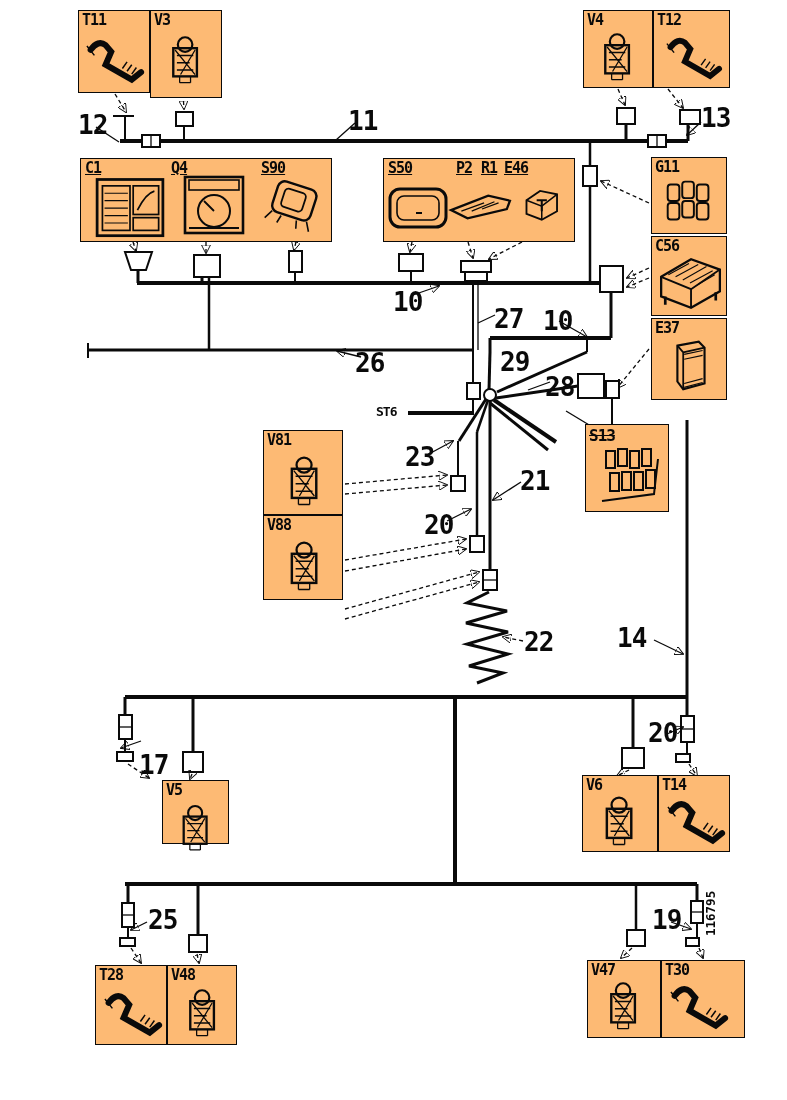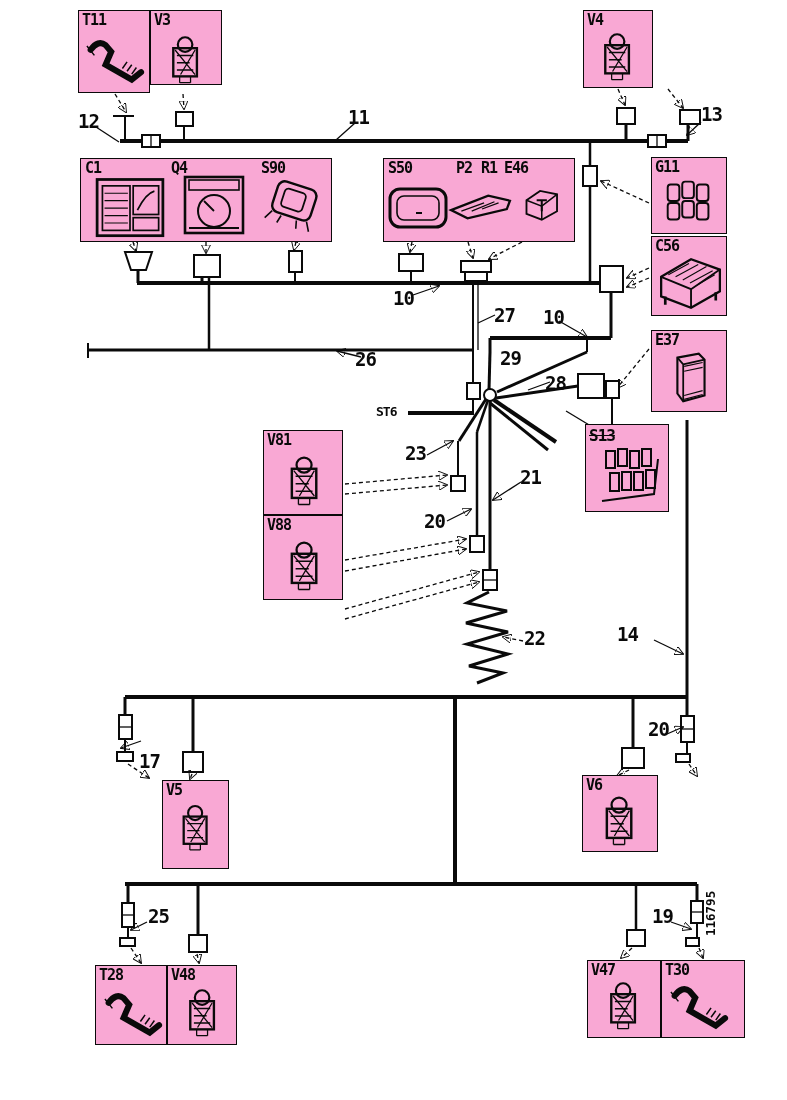--- a/index.html
+++ b/index.html
@@ -3,29 +3,29 @@
 <meta charset="utf-8">
 <style>
   html,body{margin:0;padding:0;background:#fff;}
   #canvas{position:relative;width:787px;height:1100px;background:#fff;overflow:hidden;
           font-family:"DejaVu Sans Mono",monospace;color:#0a0a0a;}
   #wires{position:absolute;left:0;top:0;}
   #wires line,#wires path,#wires polyline{stroke:#0a0a0a;fill:none;}
   .w4{stroke-width:4px}.w3{stroke-width:3px}.w25{stroke-width:2.5px}.w2{stroke-width:2px}
   .t{stroke-width:1.3px}.d{stroke-width:1.3px;stroke-dasharray:4 3}
   .cn{fill:#fff;stroke:#0a0a0a;stroke-width:2px}
-  .cbox{position:absolute;border:1.6px solid #0a0a0a;background:#f9a8d4;box-sizing:border-box;}
+  .cbox{position:absolute;border:1.6px solid #0a0a0a;background:#fdba74;box-sizing:border-box;}
   .clabel{position:absolute;top:0;left:3px;font-weight:bold;font-size:15px;letter-spacing:-1px;}
   .icon{position:absolute;}
   .icon *{stroke:#0a0a0a;fill:none;}
-  .wlabel{position:absolute;font-weight:bold;font-size:19px;letter-spacing:-1px;line-height:1;}
+  .wlabel{position:absolute;font-weight:bold;font-size:26px;letter-spacing:-1px;line-height:1;}
   .slabel{position:absolute;font-weight:bold;font-size:13px;letter-spacing:-1px;}
   .pnum{position:absolute;font-weight:bold;font-size:12.5px;transform:rotate(-90deg);
         transform-origin:0 0;letter-spacing:0;}
-  .inlbl{position:absolute;font-weight:bold;font-size:15px;letter-spacing:-1px;}
+  .inlbl{position:absolute;font-weight:bold;font-size:15px;letter-spacing:-1px;text-decoration:underline;}
 </style>
 </head>
 <body>
 
 <div id="canvas">
 
 <svg id="wires" width="787" height="1100" viewBox="0 0 787 1100">
   <defs>
     <marker id="arr" viewBox="0 0 10 10" refX="9" refY="5" markerWidth="7" markerHeight="7" orient="auto">
       <path d="M0,0 L10,5 L0,10 z" fill="#0a0a0a" stroke="none"></path>
@@ -268,30 +268,36 @@
   <line class="d" x1="699" y1="948" x2="703" y2="958" marker-end="url(#arr)"></line>
   <line class="t" x1="671" y1="922" x2="691" y2="929" marker-end="url(#arr)"></line>
 </svg>
 
 <div class="cbox" style="left:78px;top:10px;width:72px;height:83px">
   <span class="clabel">T11</span>
   <svg class="icon" style="left:3px;top:22px;width:64px;height:56px" viewBox="0 0 66 60">
         <use href="#ic-hose"></use>
       </svg>
 </div>
-<div class="cbox" style="left:150px;top:10px;width:72px;height:75px">
+<div class="cbox" style="left:150px;top:10px;width:72px;height:88px">
   <span class="clabel">V3</span>
   <svg class="icon" style="left:5px;top:18px;width:60px;height:62px" viewBox="0 0 66 60">
         <use href="#ic-valve"></use>
       </svg>
 </div>
 <div class="cbox" style="left:583px;top:10px;width:70px;height:78px">
   <span class="clabel">V4</span>
   <svg class="icon" style="left:4px;top:16px;width:60px;height:60px" viewBox="0 0 66 60">
         <use href="#ic-valve"></use>
+      </svg>
+</div>
+<div class="cbox" style="left:653px;top:10px;width:77px;height:78px">
+  <span class="clabel">T12</span>
+  <svg class="icon" style="left:5px;top:20px;width:68px;height:54px" viewBox="0 0 66 60">
+        <use href="#ic-hose"></use>
       </svg>
 </div>
 
 <div class="cbox" style="left:80px;top:158px;width:252px;height:84px">
   <span class="inlbl" style="left:4px;top:0">C1</span>
   <span class="inlbl" style="left:90px;top:0">Q4</span>
   <span class="inlbl" style="left:180px;top:0">S90</span>
   <svg class="icon" style="left:14px;top:14px;width:70px;height:66px" viewBox="0 0 66 60">
         <use href="#ic-c1"></use>
       </svg>
@@ -324,21 +330,21 @@
   <svg class="icon" style="left:6px;top:14px;width:64px;height:60px" viewBox="0 0 66 60">
         <use href="#ic-g11"></use>
       </svg>
 </div>
 <div class="cbox" style="left:651px;top:236px;width:76px;height:80px">
   <span class="clabel">C56</span>
   <svg class="icon" style="left:4px;top:14px;width:68px;height:64px" viewBox="0 0 66 60">
         <use href="#ic-c56"></use>
       </svg>
 </div>
-<div class="cbox" style="left:651px;top:330px;width:76px;height:82px">
+<div class="cbox" style="left:651px;top:318px;width:76px;height:82px">
   <span class="clabel">E37</span>
   <svg class="icon" style="left:6px;top:14px;width:64px;height:66px" viewBox="0 0 66 60">
         <use href="#ic-e37"></use>
       </svg>
 </div>
 
 <div class="cbox" style="left:263px;top:430px;width:80px;height:85px">
   <span class="clabel">V81</span>
   <svg class="icon" style="left:10px;top:18px;width:62px;height:64px" viewBox="0 0 66 60">
         <use href="#ic-valve"></use>
@@ -351,30 +357,36 @@
       </svg>
 </div>
 
 <div class="cbox" style="left:585px;top:424px;width:84px;height:88px;border-width:1px">
   <svg class="icon" style="left:8px;top:14px;width:72px;height:72px" viewBox="0 0 72 72">
         <use href="#ic-fuse"></use>
       </svg>
 </div>
 <div class="wlabel" style="left:589px;top:428px;font-size:16px;text-decoration:line-through">S13</div>
 
-<div class="cbox" style="left:162px;top:780px;width:67px;height:89px">
+<div class="cbox" style="left:162px;top:780px;width:67px;height:64px">
   <span class="clabel">V5</span>
   <svg class="icon" style="left:4px;top:16px;width:58px;height:62px" viewBox="0 0 66 60">
         <use href="#ic-valve"></use>
       </svg>
 </div>
 <div class="cbox" style="left:582px;top:775px;width:76px;height:77px">
   <span class="clabel">V6</span>
   <svg class="icon" style="left:6px;top:14px;width:62px;height:62px" viewBox="0 0 66 60">
         <use href="#ic-valve"></use>
+      </svg>
+</div>
+<div class="cbox" style="left:658px;top:775px;width:72px;height:77px">
+  <span class="clabel">T14</span>
+  <svg class="icon" style="left:3px;top:18px;width:66px;height:56px" viewBox="0 0 66 60">
+        <use href="#ic-hose"></use>
       </svg>
 </div>
 
 <div class="cbox" style="left:95px;top:965px;width:72px;height:80px">
   <span class="clabel">T28</span>
   <svg class="icon" style="left:3px;top:20px;width:66px;height:56px" viewBox="0 0 66 60">
         <use href="#ic-hose"></use>
       </svg>
 </div>
 <div class="cbox" style="left:167px;top:965px;width:70px;height:80px">

